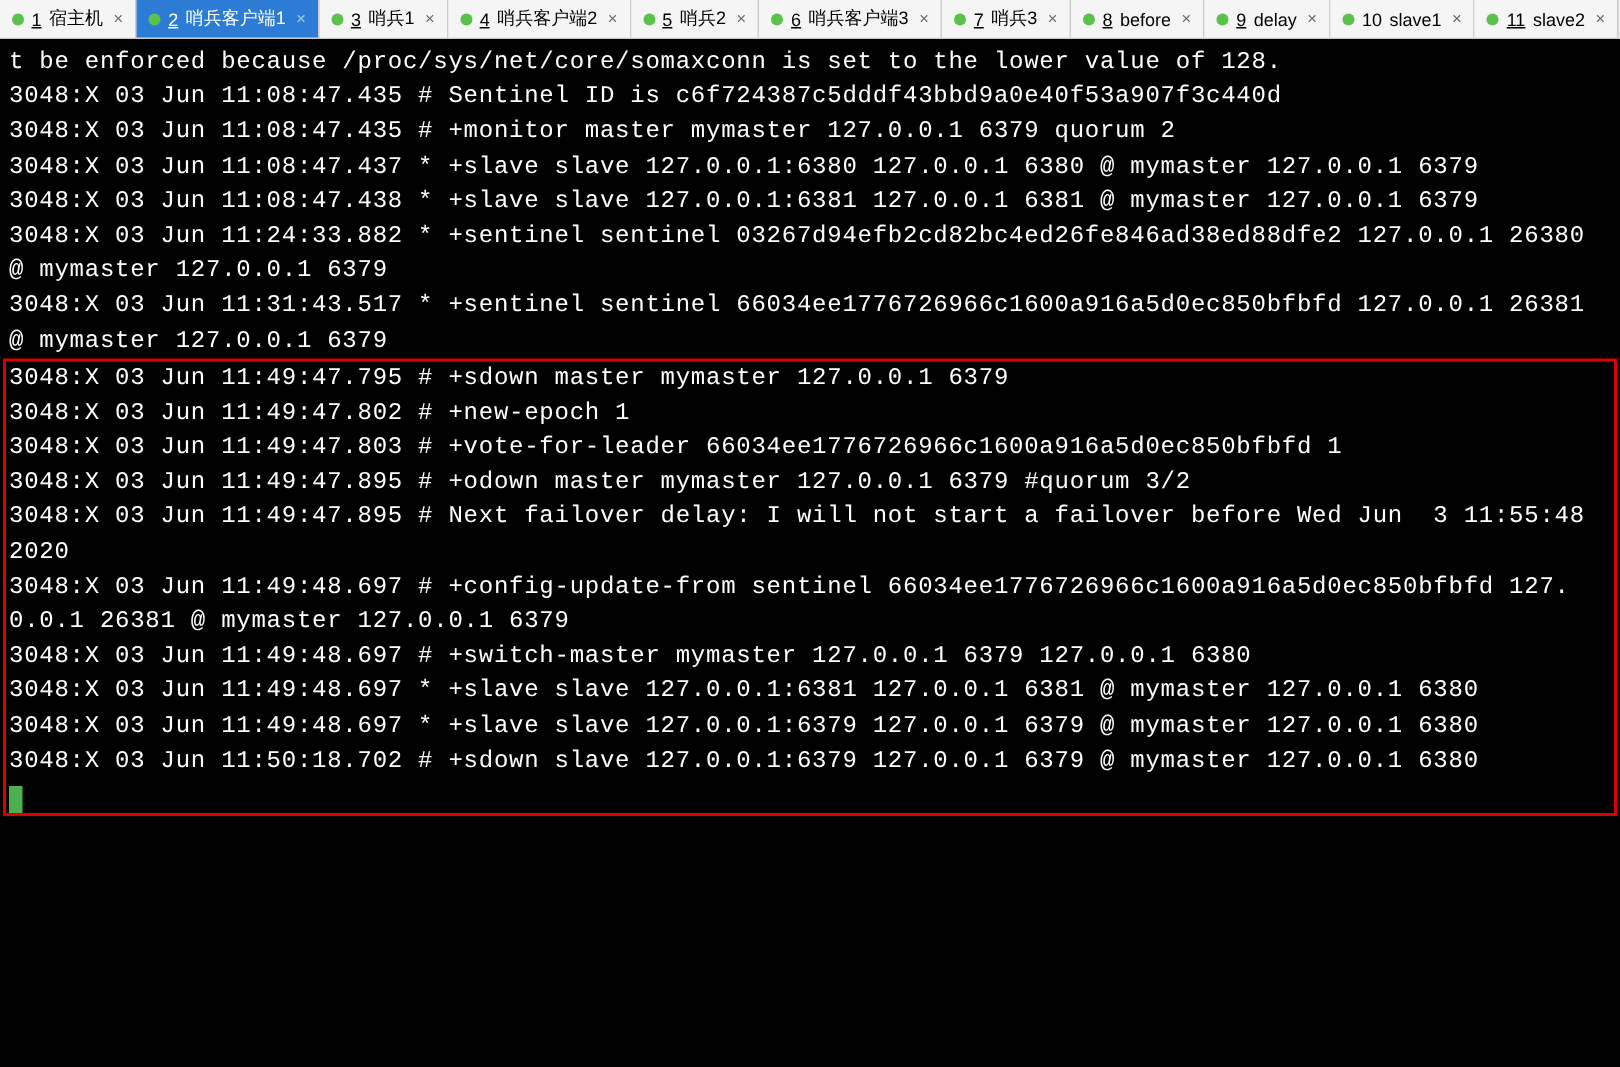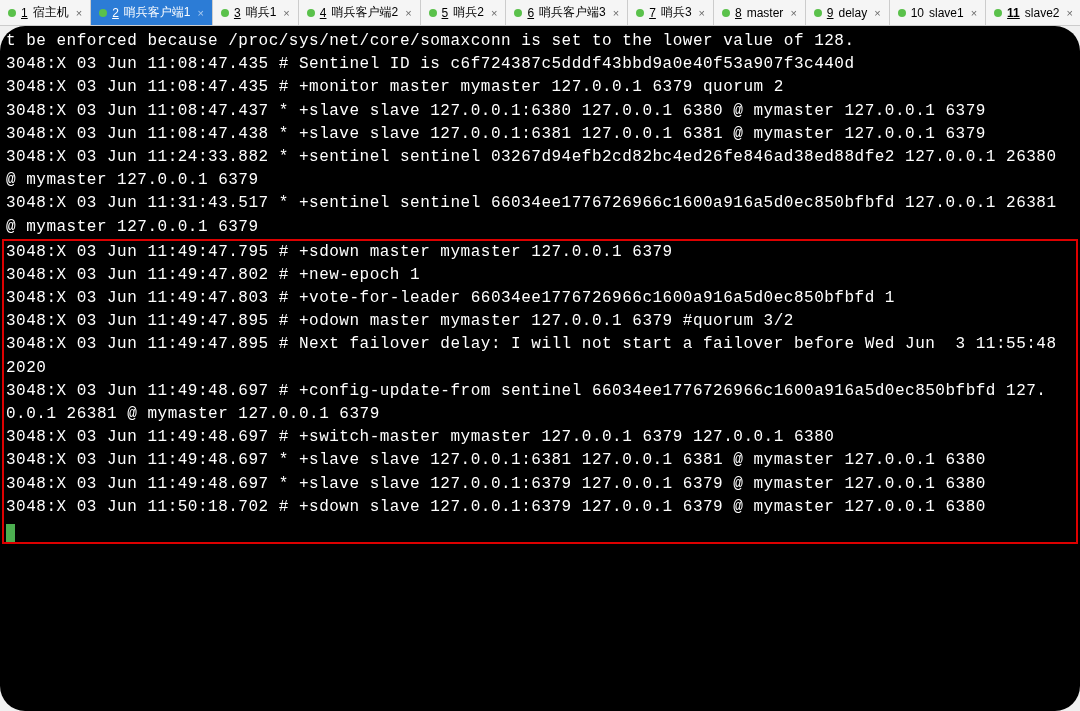--- a/index.html
+++ b/index.html
@@ -49,21 +49,20 @@
       color: #fff;
       font-family: "Consolas", "Courier New", monospace;
       font-size: 16px;
       line-height: 1.45;
       letter-spacing: 0.5px;
       padding: 4px 6px;
       height: calc(711px - 26px);
       white-space: pre-wrap;
       word-break: break-all;
       position: relative;
-      border-radius: 25px;
     }
     .highlight {
       border: 2px solid #d00;
       margin-left: -4px;
       margin-right: -4px;
       padding-left: 2px;
       padding-right: 12px;
     }
     .cursor {
       display: inline-block;
@@ -115,38 +114,38 @@
     </div>
     <div class="tab">
       <span class="tab-dot"></span>
       <span style="text-decoration: underline;">7</span>
       <span>哨兵3</span>
       <span class="tab-close">×</span>
     </div>
     <div class="tab">
       <span class="tab-dot"></span>
       <span style="text-decoration: underline;">8</span>
-      <span>master</span>
+      <span>before</span>
       <span class="tab-close">×</span>
     </div>
     <div class="tab">
       <span class="tab-dot"></span>
       <span style="text-decoration: underline;">9</span>
       <span>delay</span>
       <span class="tab-close">×</span>
     </div>
     <div class="tab">
       <span class="tab-dot"></span>
       <span style="">10</span>
       <span>slave1</span>
       <span class="tab-close">×</span>
     </div>
     <div class="tab">
       <span class="tab-dot"></span>
-      <span style="text-decoration: underline; font-weight: bold;">11</span>
+      <span style="text-decoration: underline;">11</span>
       <span>slave2</span>
       <span class="tab-close">×</span>
     </div>
   </div>
 
 <div class="terminal"><span>t be enforced because /proc/sys/net/core/somaxconn is set to the lower value of 128.
 3048:X 03 Jun 11:08:47.435 # Sentinel ID is c6f724387c5dddf43bbd9a0e40f53a907f3c440d
 3048:X 03 Jun 11:08:47.435 # +monitor master mymaster 127.0.0.1 6379 quorum 2
 3048:X 03 Jun 11:08:47.437 * +slave slave 127.0.0.1:6380 127.0.0.1 6380 @ mymaster 127.0.0.1 6379
 3048:X 03 Jun 11:08:47.438 * +slave slave 127.0.0.1:6381 127.0.0.1 6381 @ mymaster 127.0.0.1 6379

